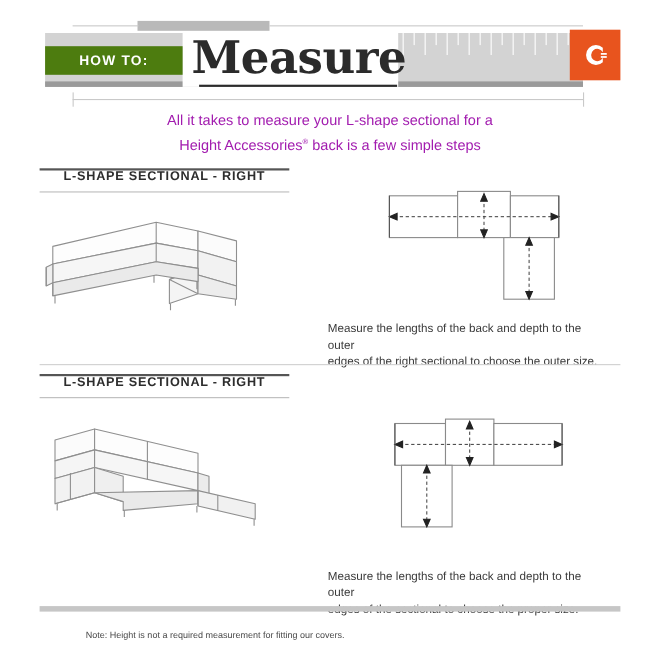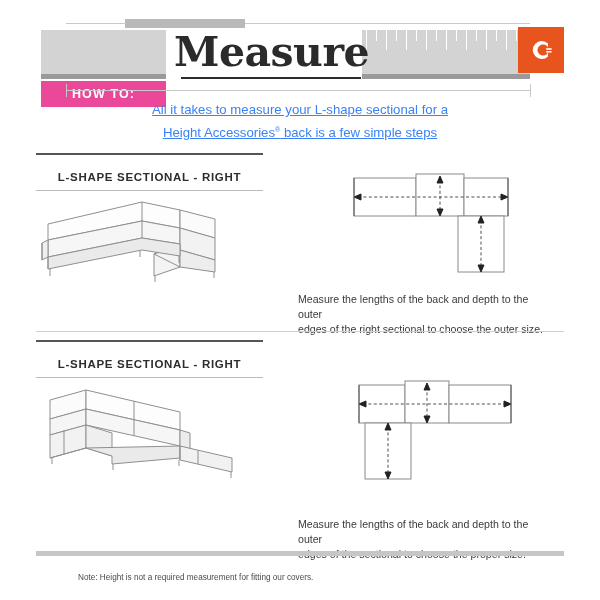--- a/index.html
+++ b/index.html
@@ -54,29 +54,28 @@
   .hdr-ruler-band-dark {
     position: absolute;
     left: 41px; top: 74px;
     width: 489px; height: 5px;
     background: #9a9a9a;
   }
   .hdr-howto {
     position: absolute;
     left: 41px; top: 42px;
     width: 125px; height: 26px;
-    background: #ec4899;
+    background: #4d7c0f;
     color: #ffffff;
     font-size: 12.5px;
     font-weight: bold;
     letter-spacing: 1.1px;
     display: flex;
     align-items: center;
     justify-content: center;
-    margin-top: 39px;
   }
   .hdr-white-block {
     position: absolute;
     left: 166px; top: 30px;
     width: 196px; height: 49px;
     background: #ffffff;
   }
   .hdr-measure {
     position: absolute;
     left: 174px; top: 28px;
@@ -132,22 +131,21 @@
   }
 
   
   .intro {
     position: absolute;
     left: 0; top: 100px;
     width: 600px;
     text-align: center;
     font-size: 13.2px;
     line-height: 20px;
-    color: #3b82f6;
-    text-decoration: underline;
+    color: #a21caf;
   }
 
   
   .sec-title-wrap {
     position: absolute;
     width: 227px;
     text-align: center;
   }
   .sec-title-wrap .rule-top {
     height: 2px;
@@ -157,21 +155,21 @@
   .sec-title-wrap .rule-bottom {
     height: 1px;
     background: #bbb;
     width: 100%;
   }
   .sec-title-wrap .txt {
     font-size: 11.5px;
     font-weight: bold;
     letter-spacing: 0.7px;
     color: #2d2d2d;
-    padding: 16px 0 7px 0;
+    padding: 0 0 7px 0;
   }
 
   .caption {
     position: absolute;
     font-size: 10.6px;
     line-height: 15px;
     color: #3a3a3a;
     width: 252px;
   }
 

